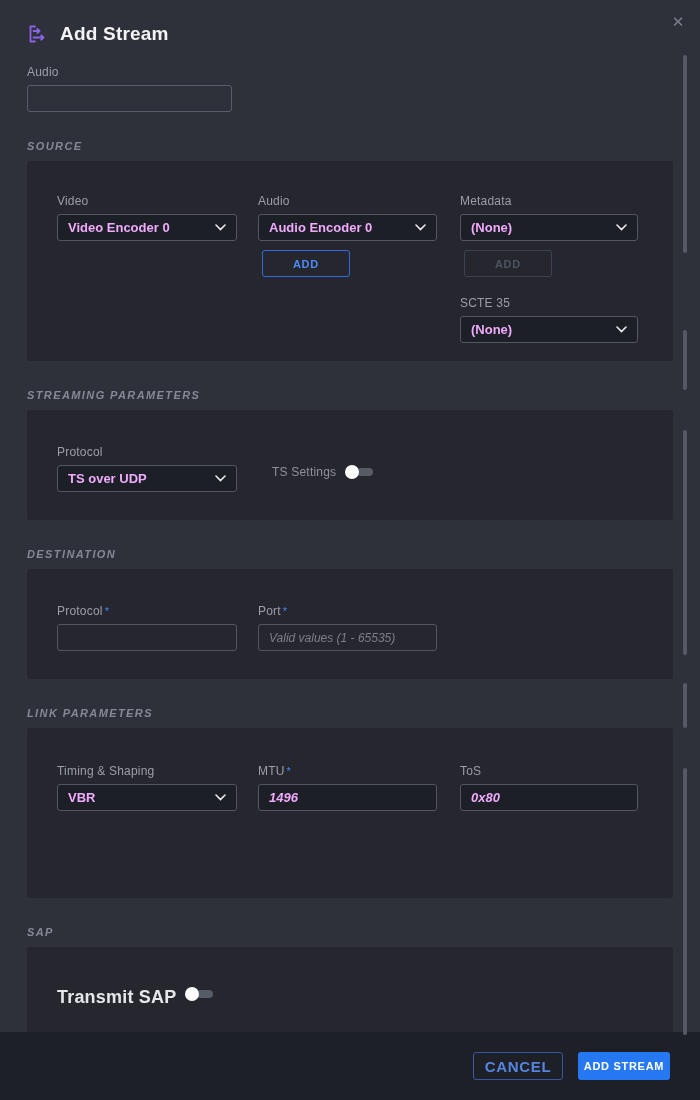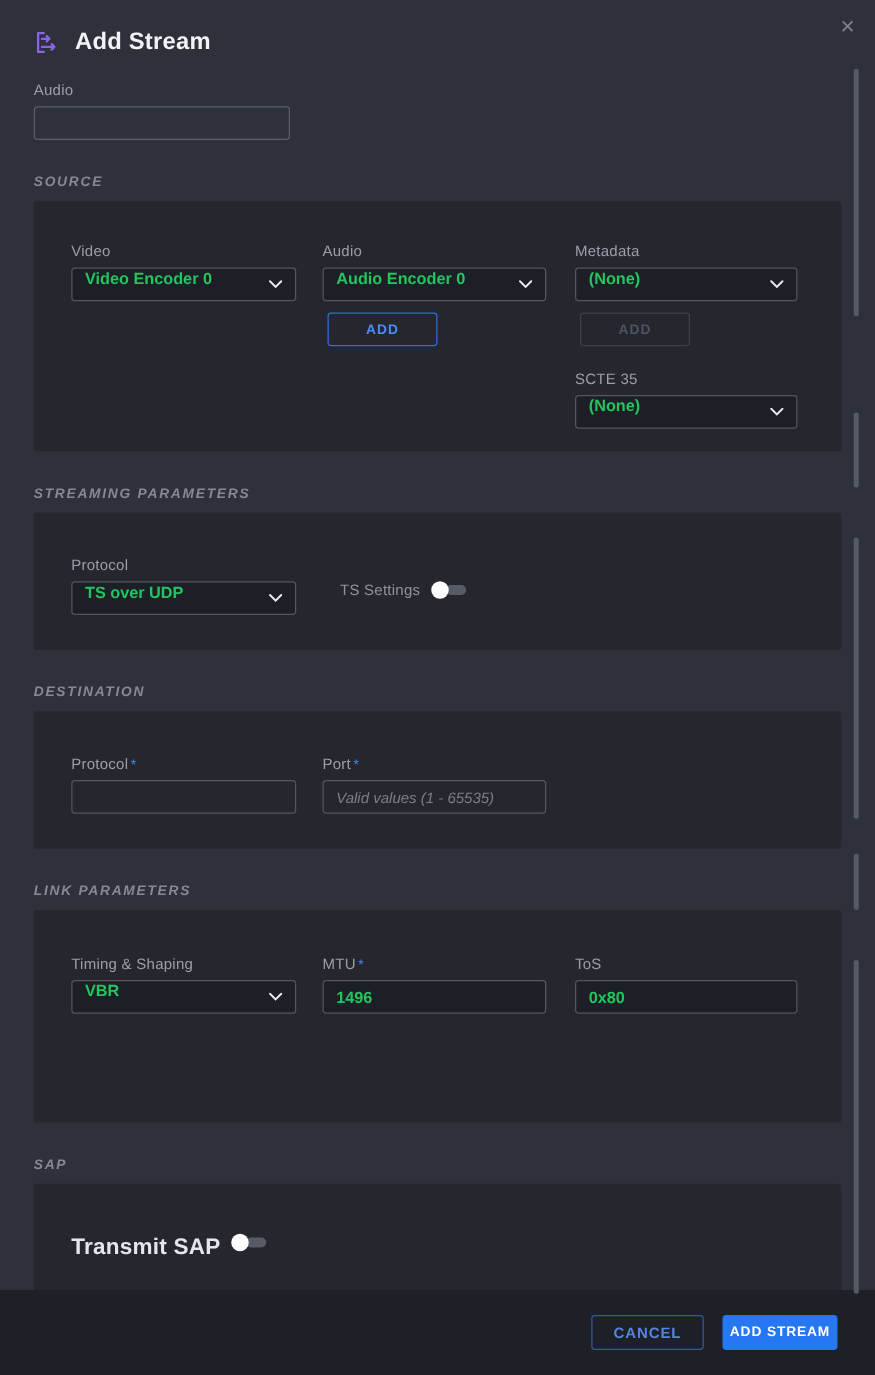--- a/index.html
+++ b/index.html
@@ -18,25 +18,25 @@
   .close-x {
     position:absolute; top:12px; right:12px; width:20px; height:20px;
     color:#7d808b; font-size:15px; line-height:20px; text-align:center; cursor:pointer;
   }
 
   
   .label { font-size:12px; color:#9b9ea9; margin-bottom:6px; letter-spacing:.2px; }
   .req { color:#3f87f5; margin-left:2px; font-size:11px; }
   .control {
     width:100%; height:27px; border:1px solid #53565f; border-radius:3px;
-    background:#1d1f26; color:#22c55e; font-size:13px; font-weight:700;
-    display:flex; padding:0 10px;
+    background:#1d1f26; color:#f0abfc; font-size:13px; font-weight:700;
+    display:flex; align-items:center; padding:0 10px;
     font-family:"Liberation Sans", sans-serif;
   }
-  input.control { display:block; padding:0 10px; }
+  input.control { display:block; padding:0 10px;font-style:italic; }
   input.control::placeholder { color:#7b7f8a; font-style:italic; font-weight:400; font-size:12px; }
   .control.empty { background:transparent; }
   .select { justify-content:space-between; cursor:pointer; }
   .chev { display:flex; align-items:center; }
 
   
   .name-wrap { padding:0 27px; margin-top:20px; width:260px; }
   .name-wrap .control { width:205px; background:transparent; border-color:#5a5d68; }
 
   
@@ -76,21 +76,21 @@
   .align-end { align-self:flex-end; display:flex; align-items:center; height:27px; margin-left:35px; }
 
   
   .footer {
     position:absolute; left:0; bottom:0; width:700px; height:68px;
     background:#1e2028; display:flex; align-items:center; justify-content:flex-end;
     gap:15px; padding-right:30px;
   }
   .btn-cancel {
     width:90px; height:28px; background:transparent; border:1px solid #35589f;
-    border-radius:3px; color:#5585e0; font-size:12px; font-weight:700;
+    border-radius:3px; color:#5585e0; font-size:15px; font-weight:700;
     letter-spacing:.7px; font-family:"Liberation Sans", sans-serif; cursor:pointer;
   }
   .btn-primary {
     width:92px; height:28px; background:#2677f2; border:none; border-radius:3px;
     color:#ffffff; font-size:11px; font-weight:700; letter-spacing:.7px;
     font-family:"Liberation Sans", sans-serif; cursor:pointer;
   }
 
   
   .sb { position:absolute; right:13px; width:4px; border-radius:2px; background:#565a66; }

